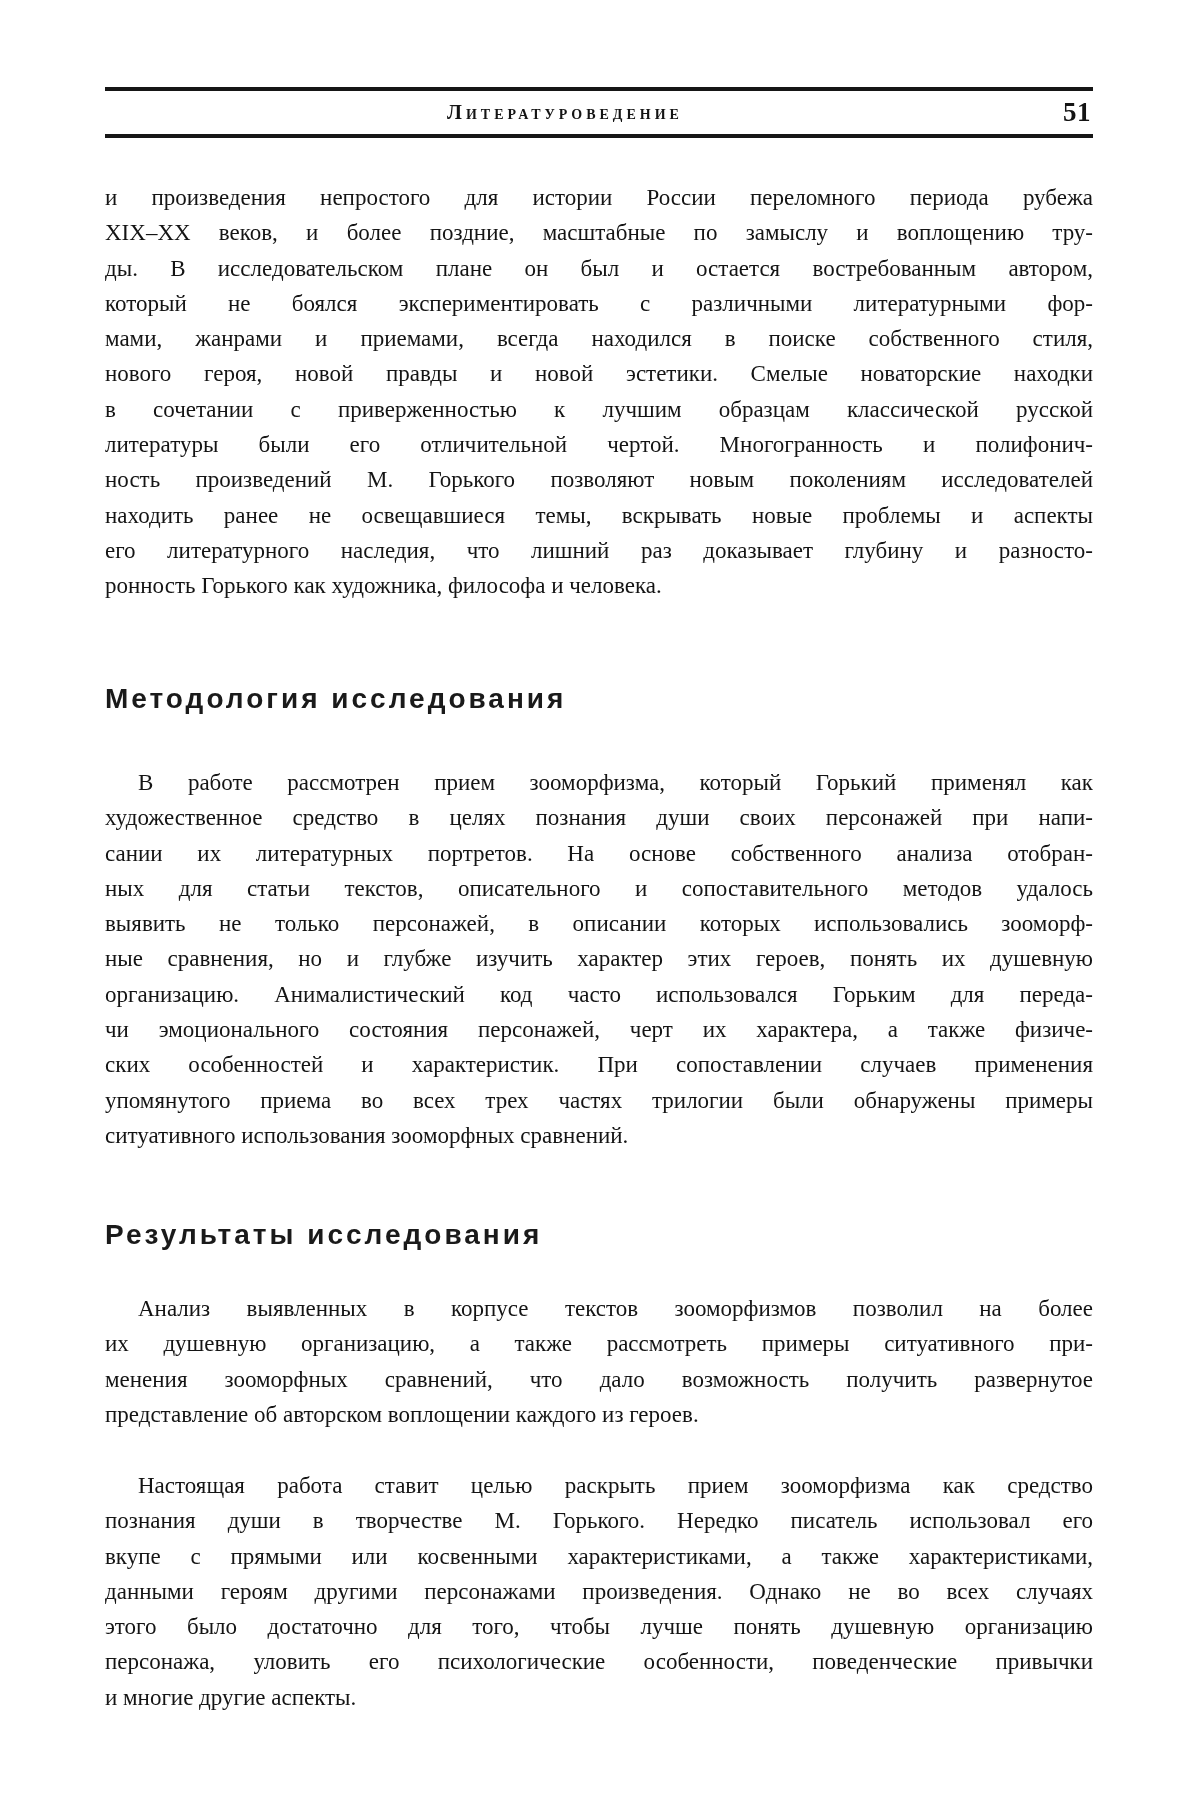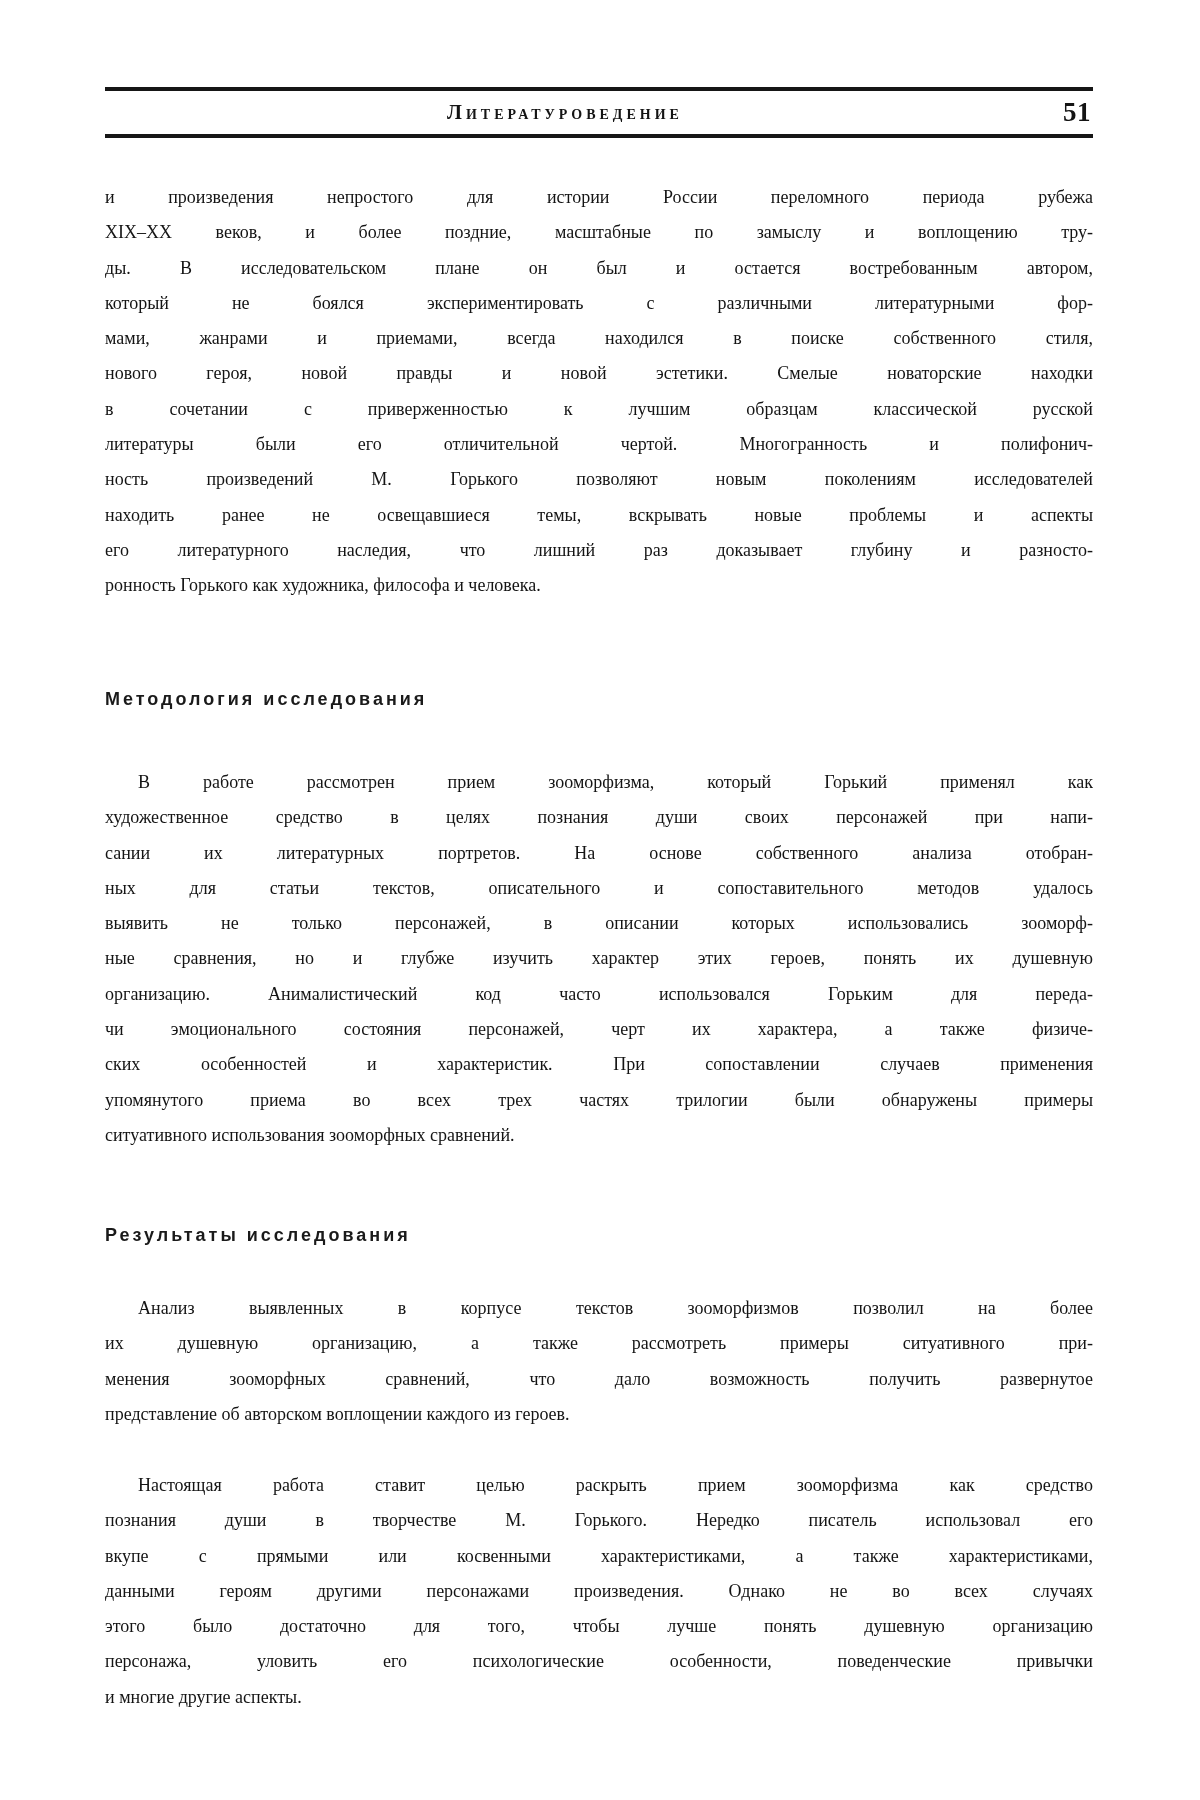--- a/index.html
+++ b/index.html
@@ -40,34 +40,34 @@
     font-size: 27px;
     letter-spacing: 0.5px;
   }
   .paragraph, .section-heading {
     position: absolute;
     left: 105px;
     width: 988px;
     margin: 0;
   }
   .paragraph .line {
-    font-size: 18px;
+    font-size: 23px;
     line-height: 35.3px;
     height: 35.3px;
     white-space: normal;
     text-align: justify;
     text-align-last: justify;
     overflow: visible;
   }
   .paragraph .line.last { text-align-last: left; }
   .paragraph .line.indent { padding-left: 33px; margin-top: 20px; }
   .section-heading {
     font-family: "Liberation Sans", sans-serif;
     font-weight: bold;
-    font-size: 18px;
+    font-size: 28px;
     line-height: 30px;
     letter-spacing: 3px;
     color: #1a1a1a;
   }
   
   #blk0 { top: 180px;  }  
   #blk1 { top: 684px;  }  
   #blk2 { top: 745px;  }  
   #blk3 { top: 1220px; }  
   #blk4 { top: 1271px; }  

